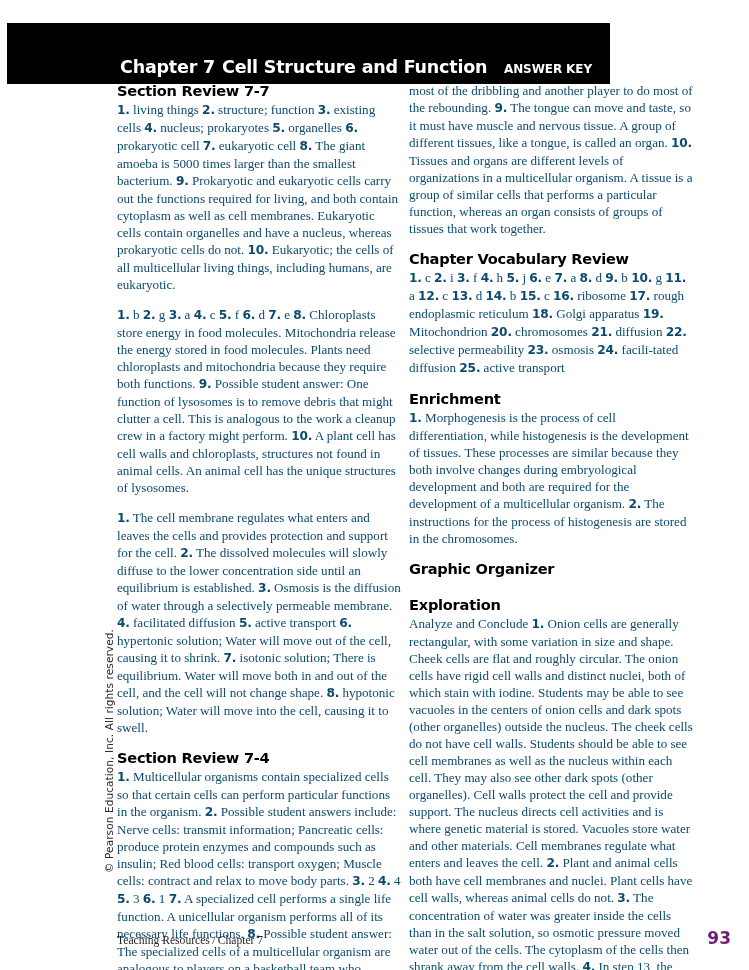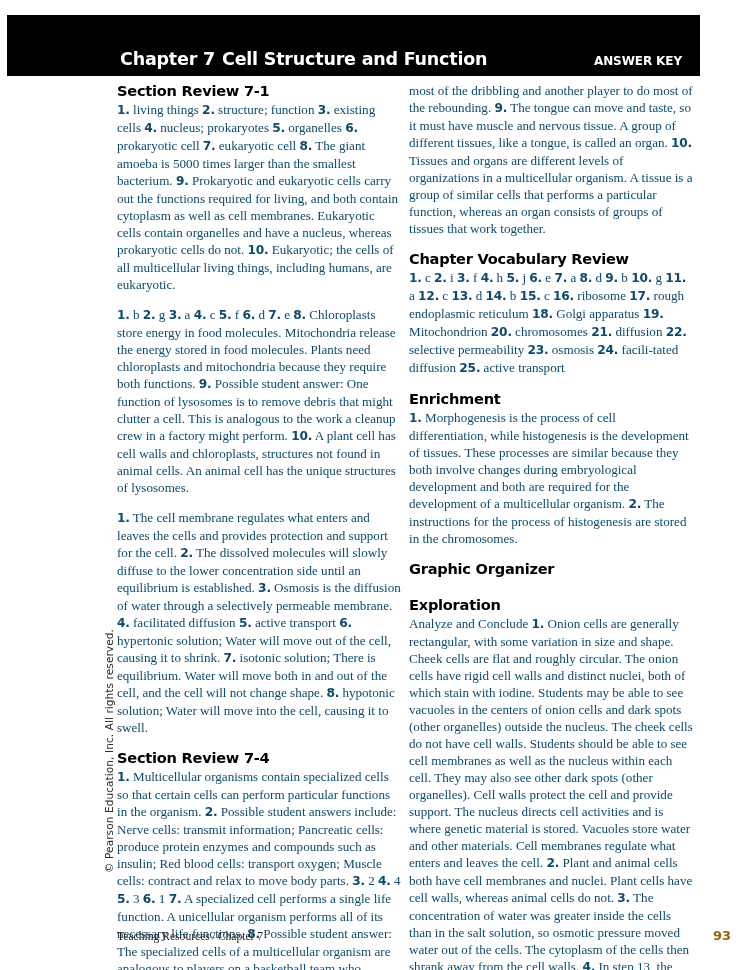--- a/index.html
+++ b/index.html
@@ -21,22 +21,22 @@
     left: 0; top: 0;
     width: 749px;
     height: 970px;
     background: #ffffff;
   }
 
   
   .header-bar {
     position: absolute;
     left: 7px;
-    top: 15px;
-    width: 693px;
+    top: 23px;
+    width: 603px;
     height: 61px;
     background: #000000;
     color: #ffffff;
   }
   .header-inner {
     position: absolute;
     left: 113px;
     right: 18px;
     bottom: 7px;
     display: flex;
@@ -125,22 +125,22 @@
     justify-content: space-between;
   }
   .footer-left {
     font-family: "Liberation Serif", serif;
     font-size: 11.6px;
     color: #232323;
   }
   .footer-page {
     font-family: "DejaVu Sans", sans-serif;
     font-weight: bold;
-    font-size: 13px;
-    color: #a16207;
+    font-size: 17px;
+    color: #701a75;
   }
 </style>
 </head>
 <body>
 
 <div class="page">
 
   <div class="header-bar">
     <div class="header-inner">
       <div class="header-title">
@@ -148,21 +148,21 @@
       </div>
       <div class="header-answer-key">ANSWER KEY</div>
     </div>
   </div>
 
   <div class="copyright-side">© Pearson Education, Inc. All rights reserved.</div>
 
   <div class="col col-left">
 
     <div class="sec-block">
-      <h2 class="sec-head">Section Review 7-1</h2>
+      <h2 class="sec-head">Section Review 7-7</h2>
       <p class="body"><b class="n">1.</b> living things  <b class="n">2.</b> structure; function  <b class="n">3.</b> existing cells  <b class="n">4.</b> nucleus; prokaryotes  <b class="n">5.</b> organelles <b class="n">6.</b> prokaryotic cell  <b class="n">7.</b> eukaryotic cell  <b class="n">8.</b> The giant amoeba is 5000 times larger than the smallest bacterium.  <b class="n">9.</b> Prokaryotic and eukaryotic cells carry out the functions required for living, and both contain cytoplasm as well as cell membranes. Eukaryotic cells contain organelles and have a nucleus, whereas prokaryotic cells do not.  <b class="n">10.</b> Eukaryotic; the cells of all multicellular living things, including humans, are eukaryotic.</p>
     </div>
 
     <div class="sec-block">
       <p class="body"><b class="n">1.</b> b  <b class="n">2.</b> g  <b class="n">3.</b> a  <b class="n">4.</b> c  <b class="n">5.</b> f  <b class="n">6.</b> d  <b class="n">7.</b> e  <b class="n">8.</b> Chloroplasts store energy in food molecules. Mitochondria release the energy stored in food molecules. Plants need chloroplasts and mitochondria because they require both functions.  <b class="n">9.</b> Possible student answer: One function of lysosomes is to remove debris that might clutter a cell. This is analogous to the work a cleanup crew in a factory might perform.  <b class="n">10.</b> A plant cell has cell walls and chloroplasts, structures not found in animal cells. An animal cell has the unique structures of lysosomes.</p>
     </div>
 
     <div class="sec-block">
       <p class="body"><b class="n">1.</b> The cell membrane regulates what enters and leaves the cells and provides protection and support for the cell.  <b class="n">2.</b> The dissolved molecules will slowly diffuse to the lower concentration side until an equilibrium is established.  <b class="n">3.</b> Osmosis is the diffusion of water through a selectively permeable membrane. <b class="n">4.</b> facilitated diffusion  <b class="n">5.</b> active transport  <b class="n">6.</b> hypertonic solution; Water will move out of the cell, causing it to shrink.  <b class="n">7.</b> isotonic solution; There is equilibrium. Water will move both in and out of the cell, and the cell will not change shape.  <b class="n">8.</b> hypotonic solution; Water will move into the cell, causing it to swell.</p>
     </div>

